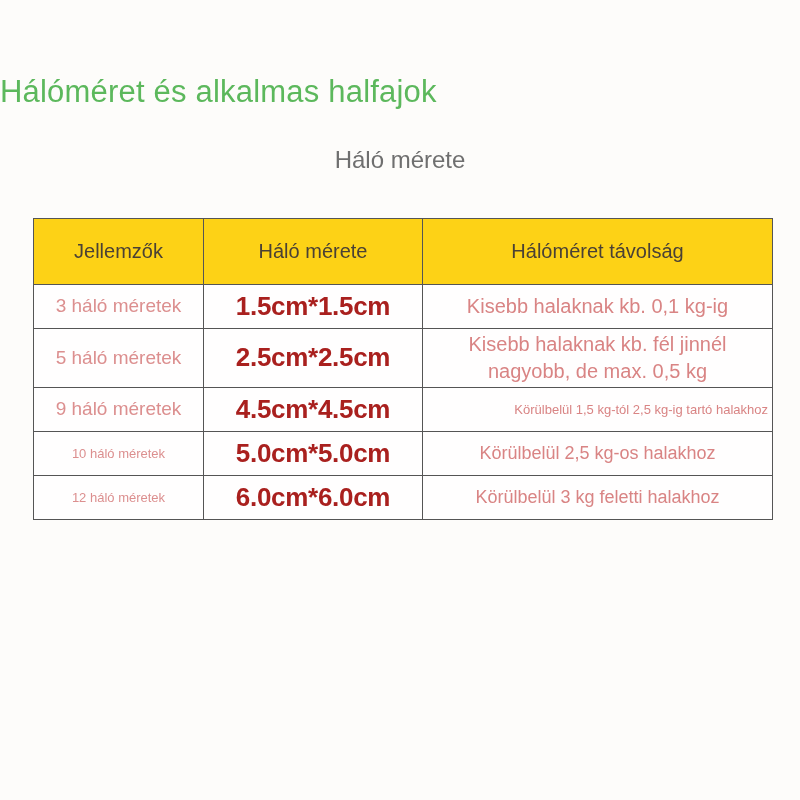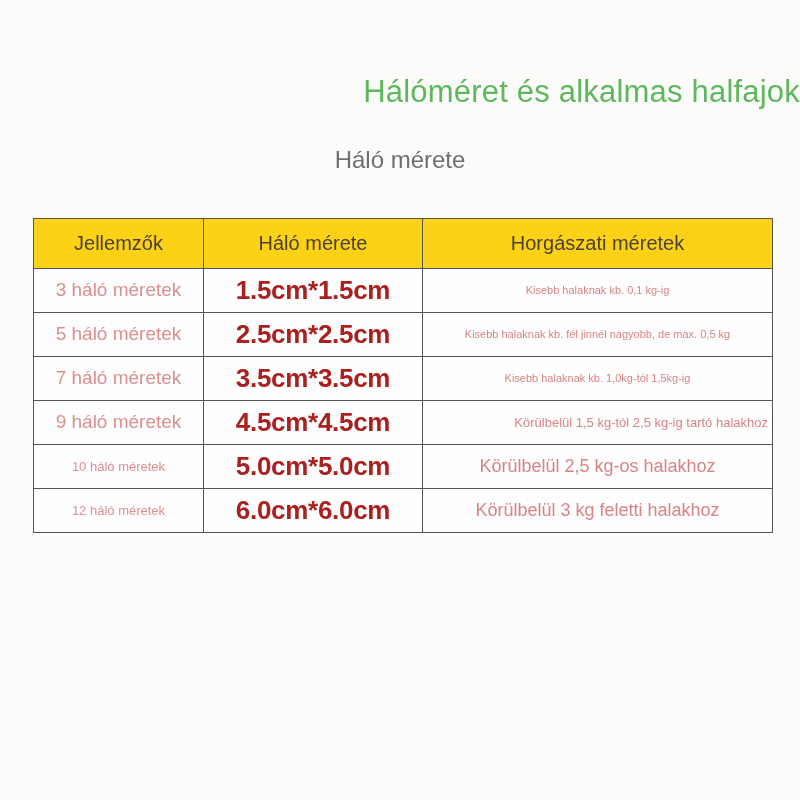--- a/index.html
+++ b/index.html
@@ -13,21 +13,21 @@
     font-family: "Liberation Sans", sans-serif;
     overflow: hidden;
   }
   .page {
     position: relative;
     width: 800px;
     height: 800px;
     box-sizing: border-box;
   }
   .title {
-    text-align: right;
+    text-align: left;
     color: #5cb85c;
     font-size: 31px;
     font-weight: 400;
     letter-spacing: 0.2px;
     padding-top: 73px;
     line-height: 1.2;
   }
   .subtitle {
     text-align: center;
     color: #6f6f6f;
@@ -57,21 +57,21 @@
     text-align: center;
     vertical-align: middle;
     padding: 2px 4px;
     box-sizing: border-box;
   }
   thead th {
     background: #fdd216;
     color: #4a4135;
     font-weight: 400;
     font-size: 20px;
-    height: 50px;
+    height: 66px;
     border-color: #6b6354;
   }
   tbody tr { height: 44px; }
   tbody td { background: #fffefe; }
 
   .cell-feature {
     color: #dc8f8f;
     font-size: 19px;
     font-weight: 400;
     line-height: 1.2;
@@ -81,21 +81,21 @@
   }
   .cell-size {
     color: #a9201e;
     font-size: 26px;
     font-weight: 700;
     letter-spacing: -0.3px;
     line-height: 1.15;
   }
   .cell-desc {
     color: #d98484;
-    font-size: 11px;
+    font-size: 20px;
     font-weight: 400;
     line-height: 1.35;
   }
   .cell-desc.sm {
     font-size: 13px;
     text-align: right;
   }
   .cell-desc.lg {
     font-size: 18px;
   }
@@ -113,21 +113,21 @@
     <table class="sizetable">
       <colgroup>
         <col class="c1">
           <col class="c2">
           <col class="c3">
       </colgroup>
       <thead>
         <tr>
           <th>Jellemzők</th>
           <th>Háló mérete</th>
-          <th>Horgászati méretek</th>
+          <th>Hálóméret távolság</th>
         </tr>
       </thead>
       <tbody id="table-body">
           <tr>
             <td>
               <div class="cell-feature">3 háló méretek</div>
             </td>
             <td>
               <div class="cell-size">1.5cm*1.5cm</div>
             </td>
@@ -137,31 +137,20 @@
           </tr>
           <tr>
             <td>
               <div class="cell-feature">5 háló méretek</div>
             </td>
             <td>
               <div class="cell-size">2.5cm*2.5cm</div>
             </td>
             <td>
               <div class="cell-desc">Kisebb halaknak kb. fél jinnél nagyobb, de max. 0,5 kg</div>
-            </td>
-          </tr>
-          <tr>
-            <td>
-              <div class="cell-feature">7 háló méretek</div>
-            </td>
-            <td>
-              <div class="cell-size">3.5cm*3.5cm</div>
-            </td>
-            <td>
-              <div class="cell-desc">Kisebb halaknak kb. 1,0kg-tól 1,5kg-ig</div>
             </td>
           </tr>
           <tr>
             <td>
               <div class="cell-feature">9 háló méretek</div>
             </td>
             <td>
               <div class="cell-size">4.5cm*4.5cm</div>
             </td>
             <td>

